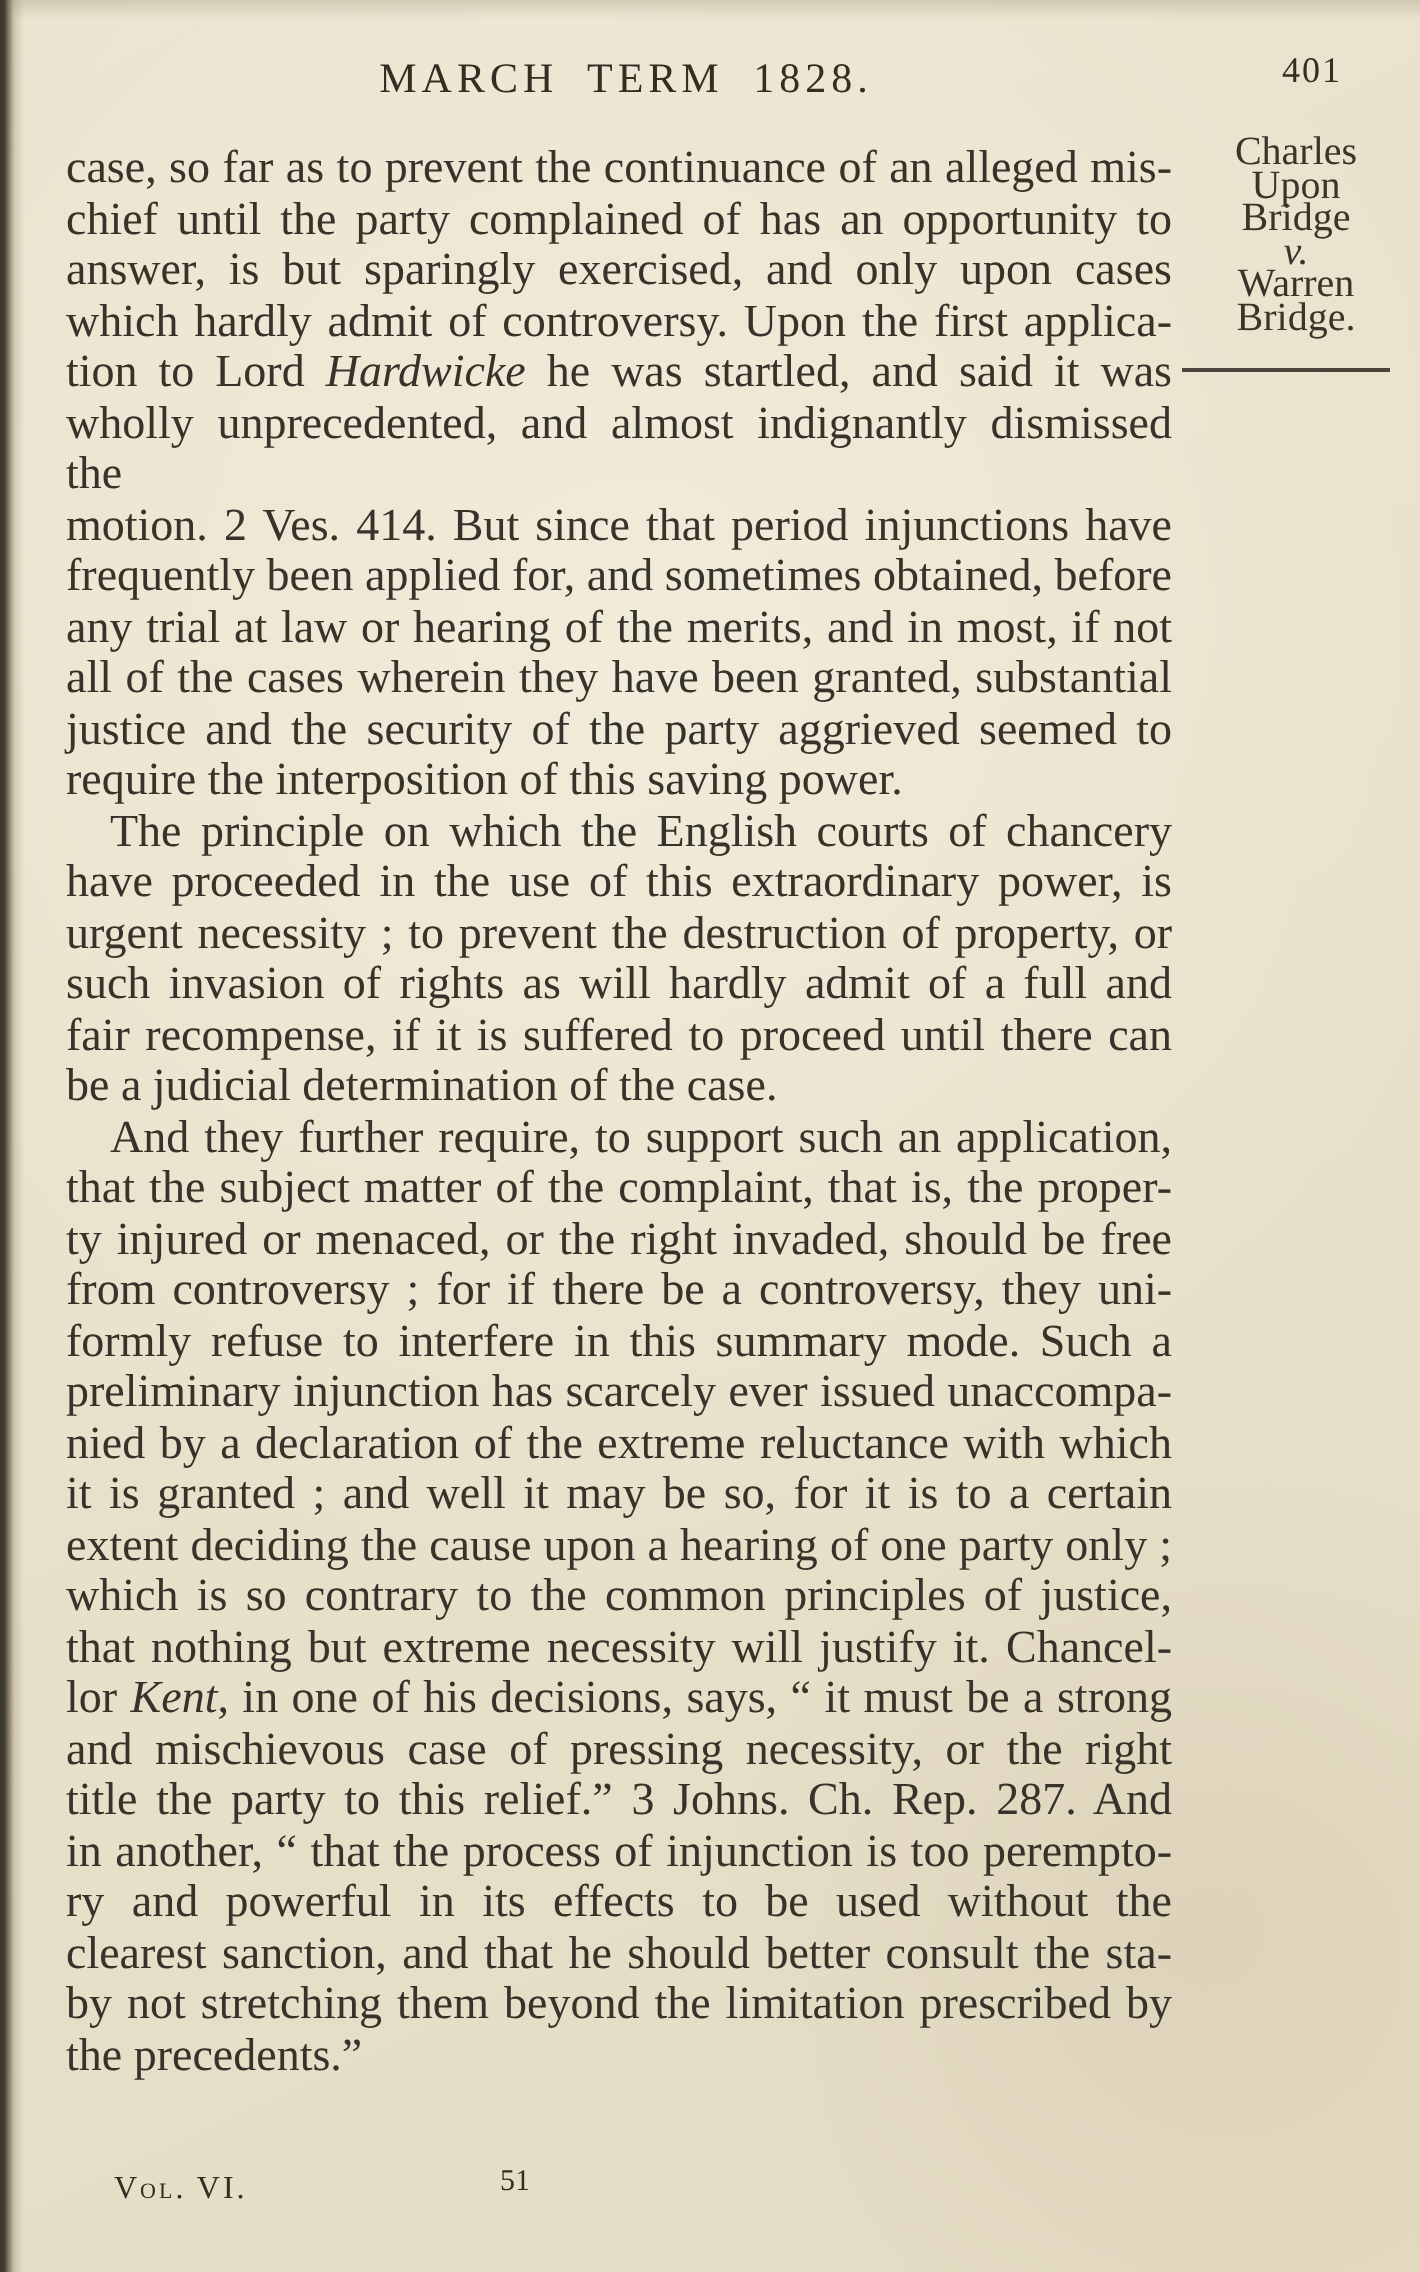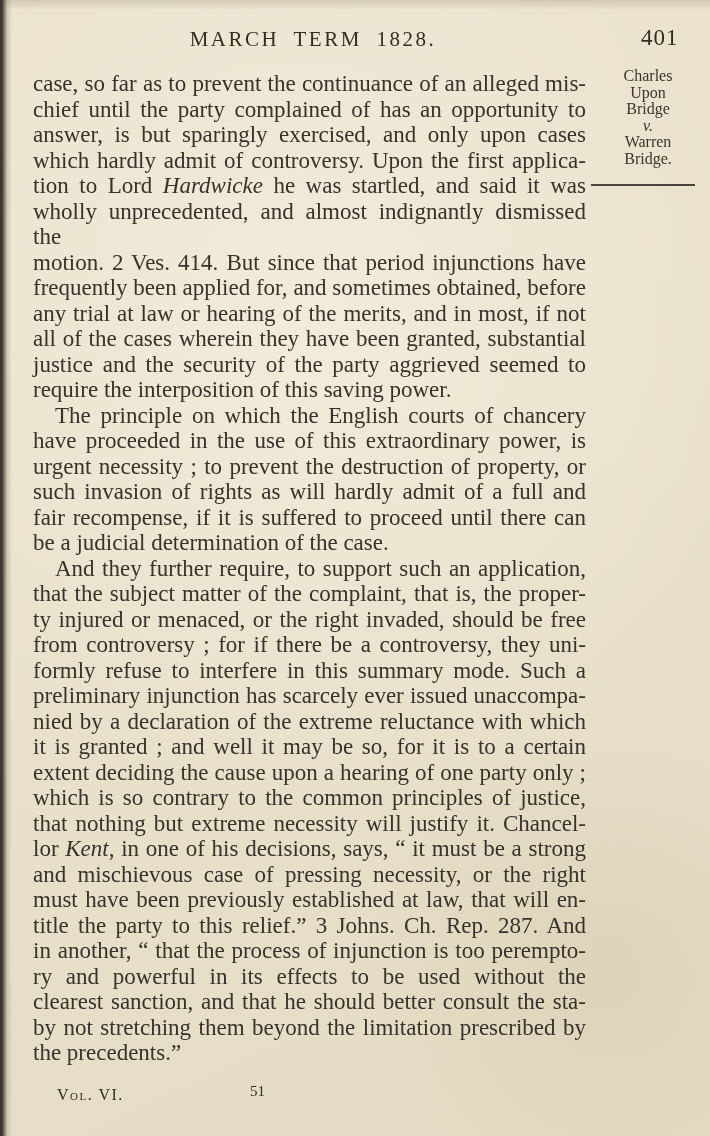--- a/index.html
+++ b/index.html
@@ -23,33 +23,33 @@
     position: absolute; left: 0; top: 0; width: 100%; height: 10px;
     background: linear-gradient(180deg, rgba(120,108,80,0.22), rgba(120,108,80,0));
   }
   .running-head {
     position: absolute; left: 33px; top: 27px; width: 560px;
     text-align: center; font-size: 21px; letter-spacing: 2.5px; word-spacing: 7px;
     color: #332e24;
   }
   .folio {
     position: absolute; left: 641px; top: 25px;
-    font-size: 23px; letter-spacing: 1px; color: #332e24;
+    font-size: 18px; letter-spacing: 1px; color: #332e24;
   }
   .body-text {
     position: absolute; left: 33px; top: 71px; width: 553px;
     font-size: 23px; line-height: 25.5px; color: #37322a;
   }
   .line { text-align: justify; text-align-last: justify; }
   .line.end { text-align-last: left; }
   .line.indent { text-indent: 22px; }
   .it { font-style: italic; }
   .margin-note {
     position: absolute; left: 593px; top: 68px; width: 110px;
-    text-align: center; font-size: 16px; line-height: 16.5px; color: #3a352b;
+    text-align: center; font-size: 20px; line-height: 16.5px; color: #3a352b;
   }
   .margin-rule {
     position: absolute; left: 591px; top: 184px; width: 104px; height: 2px;
     background: #4a443a;
   }
   .footer-volume {
     position: absolute; left: 57px; top: 1086px;
     font-variant: small-caps; font-size: 16px; letter-spacing: 1.5px; color: #332e24;
   }
   .footer-signature {
@@ -102,21 +102,20 @@
       <div class="line"><span>from controversy ; for if there be a controversy, they uni-</span></div>
       <div class="line"><span>formly refuse to interfere in this summary mode.  Such a</span></div>
       <div class="line"><span>preliminary injunction has scarcely ever issued unaccompa-</span></div>
       <div class="line"><span>nied by a declaration of the extreme reluctance with which</span></div>
       <div class="line"><span>it is granted ; and well it may be so, for it is to a certain</span></div>
       <div class="line"><span>extent deciding the cause upon a hearing of one party only ;</span></div>
       <div class="line"><span>which is so contrary to the common principles of justice,</span></div>
       <div class="line"><span>that nothing but extreme necessity will justify it.  Chancel-</span></div>
       <div class="line"><span>lor </span><span class="it">Kent</span><span>, in one of his decisions, says, “ it must be a strong</span></div>
       <div class="line"><span>and mischievous case of pressing necessity, or the right</span></div>
-      <div class="line"><span>must have been previously established at law, that will en-</span></div>
       <div class="line"><span>title the party to this relief.”  3 Johns. Ch. Rep. 287.  And</span></div>
       <div class="line"><span>in another, “ that the process of injunction is too perempto-</span></div>
       <div class="line"><span>ry and powerful in its effects to be used without the</span></div>
       <div class="line"><span>clearest sanction, and that he should better consult the sta-</span></div>
       <div class="line"><span>by not stretching them beyond the limitation prescribed by</span></div>
       <div class="line end"><span>the precedents.”</span></div>
     </div>
 
   <div class="footer-volume">Vol. VI.</div>
   <div class="footer-signature">51</div>

